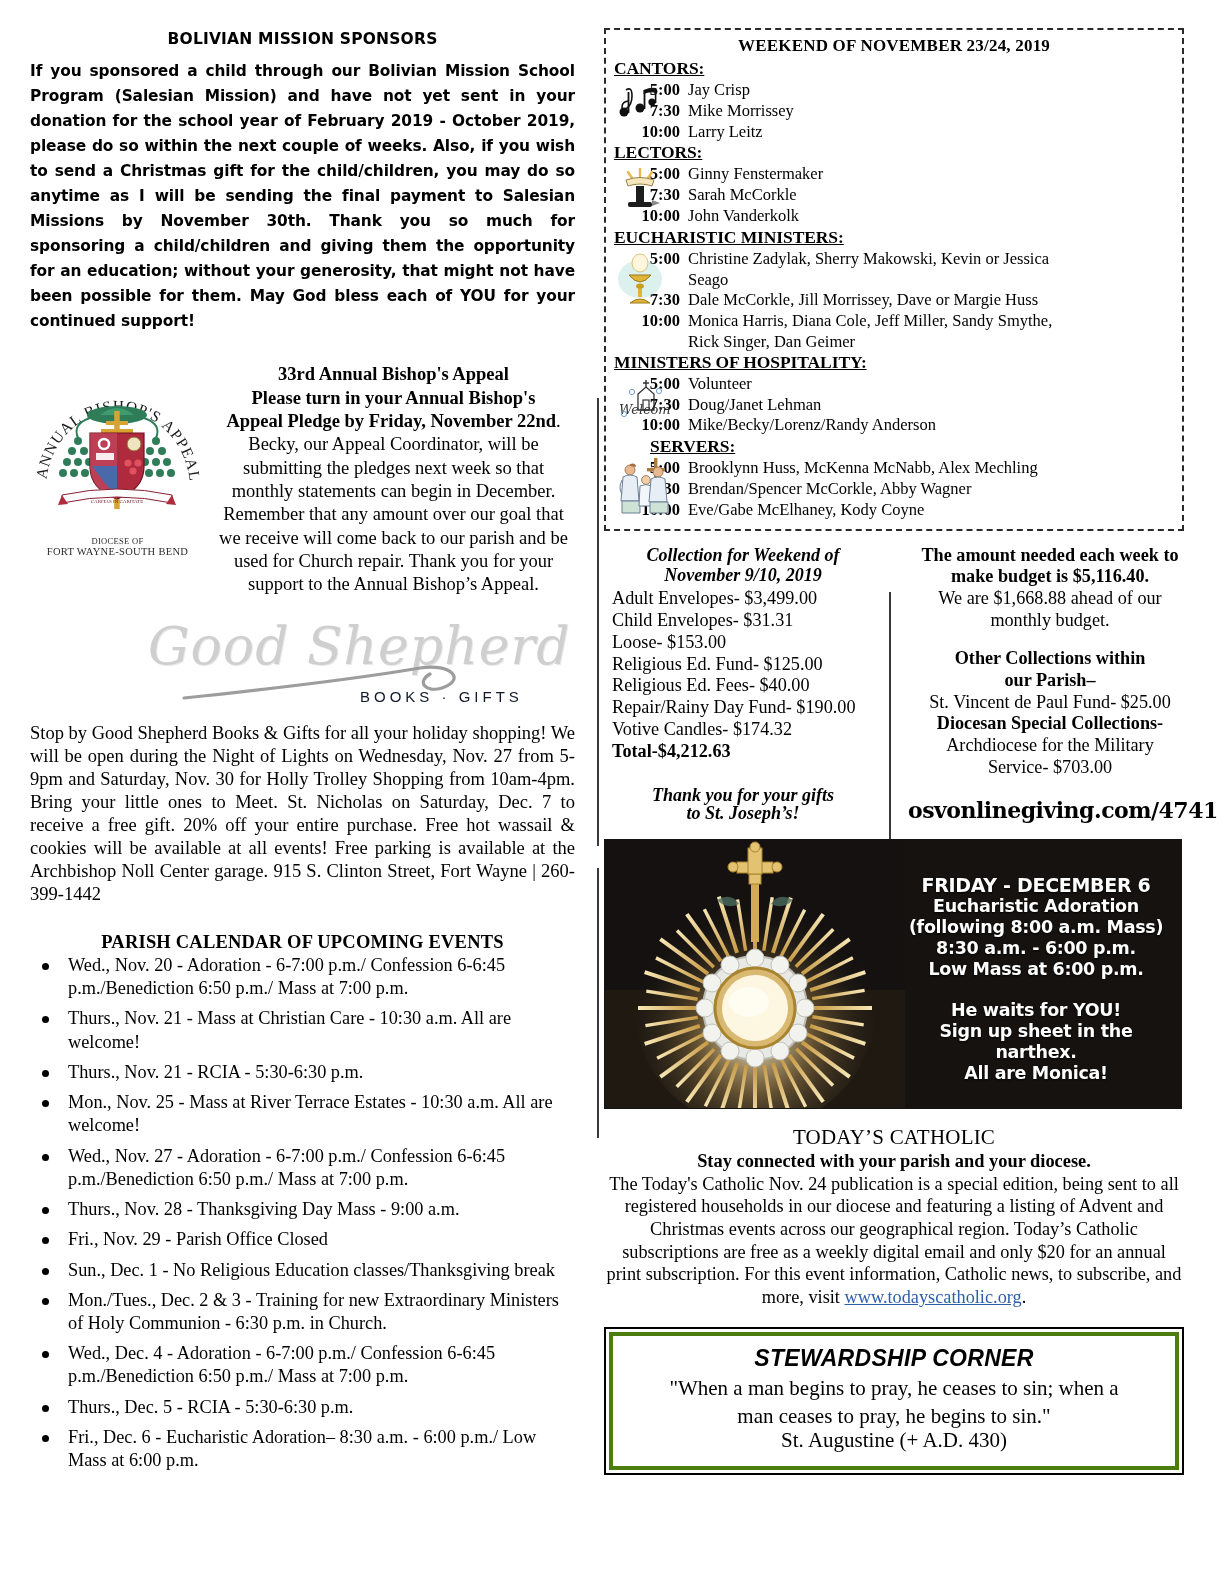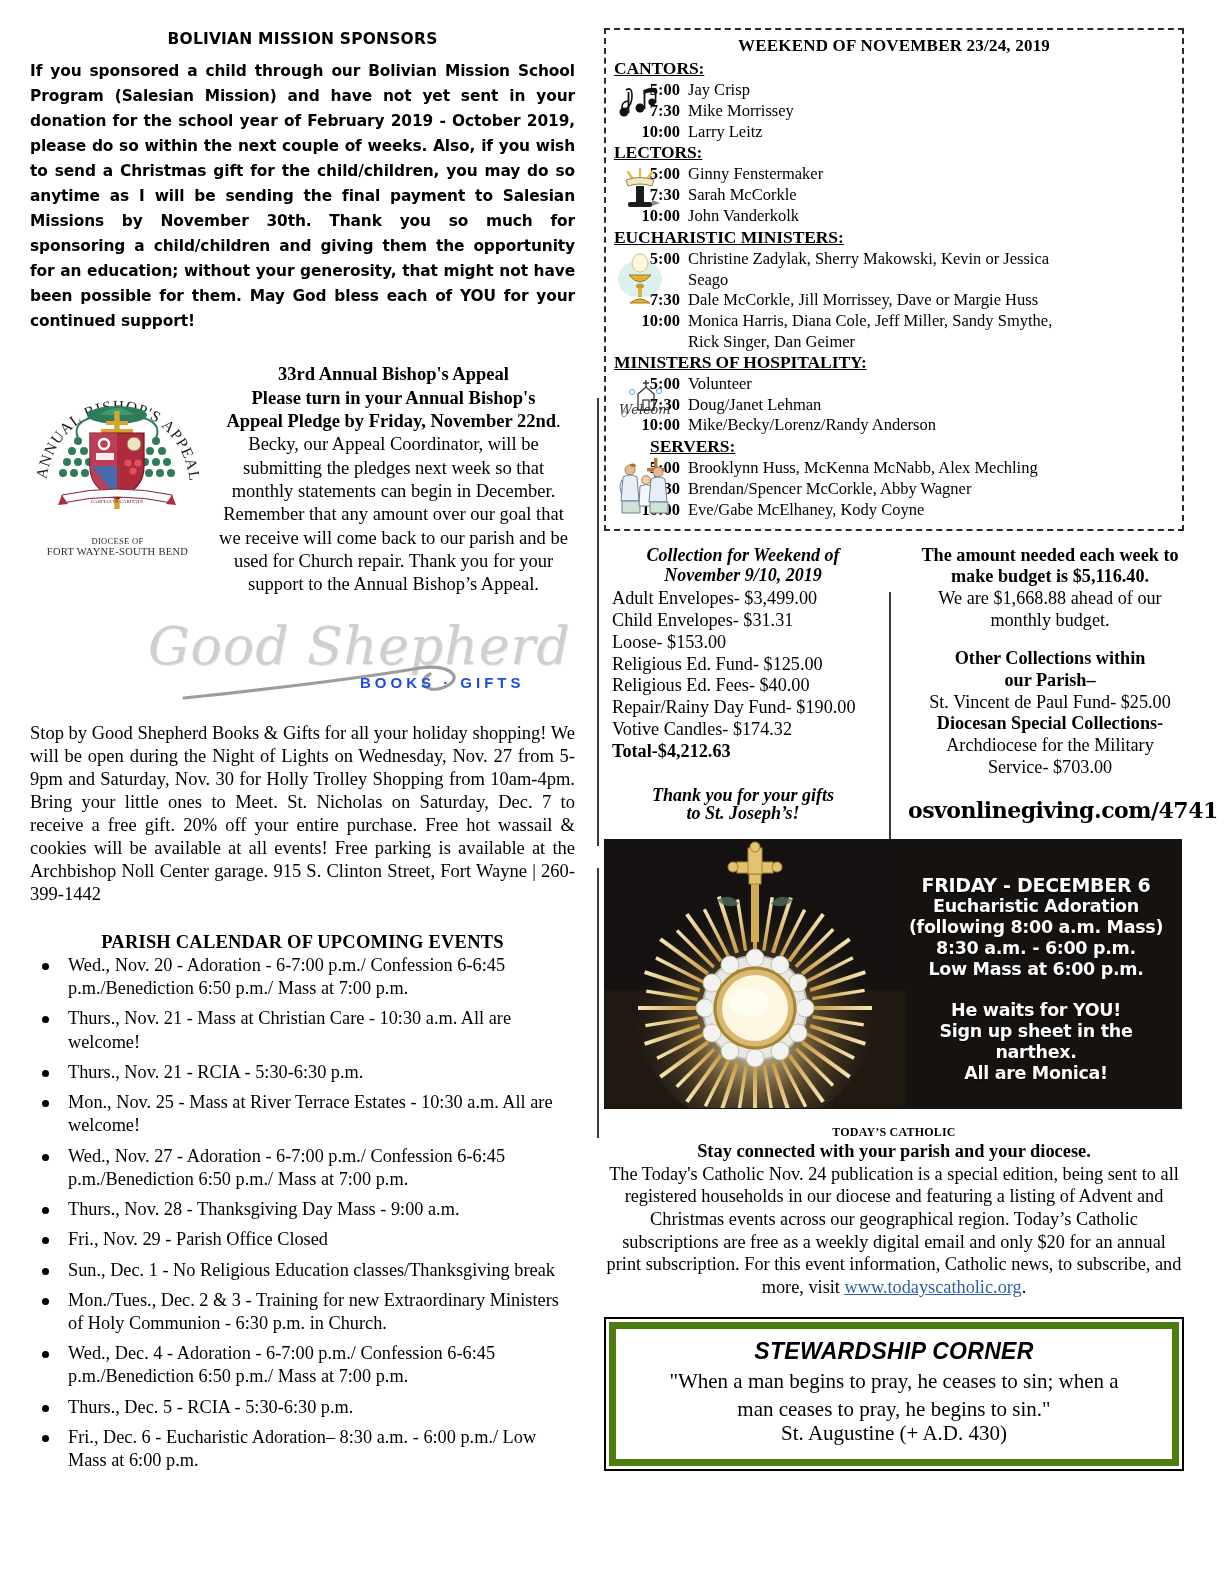--- a/index.html
+++ b/index.html
@@ -46,23 +46,23 @@
 
   
   .gs-logo{height:118px;position:relative;margin-top:6px;}
   .gs-script{
     position:absolute;left:118px;top:14px;
     font-family:"DejaVu Serif",serif;font-style:italic;
     font-size:52px;color:#cfcfcf;letter-spacing:1px;
     text-shadow:1px 1px 0 #e8e8e8;
   }
   .gs-sub{
-    position:absolute;left:330px;top:72px;
+    position:absolute;left:330px;top:86px;
     font-family:"Liberation Sans",sans-serif;font-size:15px;
-    letter-spacing:4px;color:#1d4ed8;font-weight:bold;
+    letter-spacing:4px;color:#0f172a;
   }
   .gs-swoosh{position:absolute;left:150px;top:56px;}
 
   .gs-body{
     font-size:18.5px;line-height:1.24;text-align:justify;
     text-align-last:left;margin-top:2px;
   }
 
   
   .cal-head{
@@ -137,30 +137,30 @@
     text-align:center;font-family:"DejaVu Sans",sans-serif;
     font-weight:bold;font-size:17.5px;line-height:1.2;
     letter-spacing:-.3px;
     text-shadow:0 1px 2px rgba(0,0,0,.9);
   }
   .ador-txt .ln1{font-size:19px;}
   .ador-gap{height:20px;}
 
   
   .tc{margin-top:16px;}
-  .tc-h1{text-align:center;font-weight:bold;font-size:12px;letter-spacing:.2px;}
+  .tc-h1{text-align:center;font-weight:normal;font-size:21px;letter-spacing:.2px;}
   .tc-h2{text-align:center;font-weight:bold;font-size:18.4px;margin-top:1px;}
   .tc-body{font-size:18.3px;line-height:1.24;text-align:center;margin-top:1px;}
   .tc-link{color:#2c5fa8;text-decoration:underline;}
 
   
   .stew-outer{
     margin-top:18px;border:2px solid #000;padding:3px;
   }
-  .stew-inner{border:7px solid #4d7c0f;padding:9px 12px 13px 12px;}
+  .stew-inner{border:4px solid #4d7c0f;padding:9px 12px 13px 12px;}
   .stew-title{
     text-align:center;font-family:"Liberation Sans",sans-serif;
     font-weight:bold;font-style:italic;font-size:23px;letter-spacing:.3px;
   }
   .stew-quote{text-align:center;font-size:21px;line-height:1.16;margin-top:4px;}
   .stew-attr{text-align:center;font-size:21px;line-height:1.16;}
 </style>
 </head>
 <body>
 

